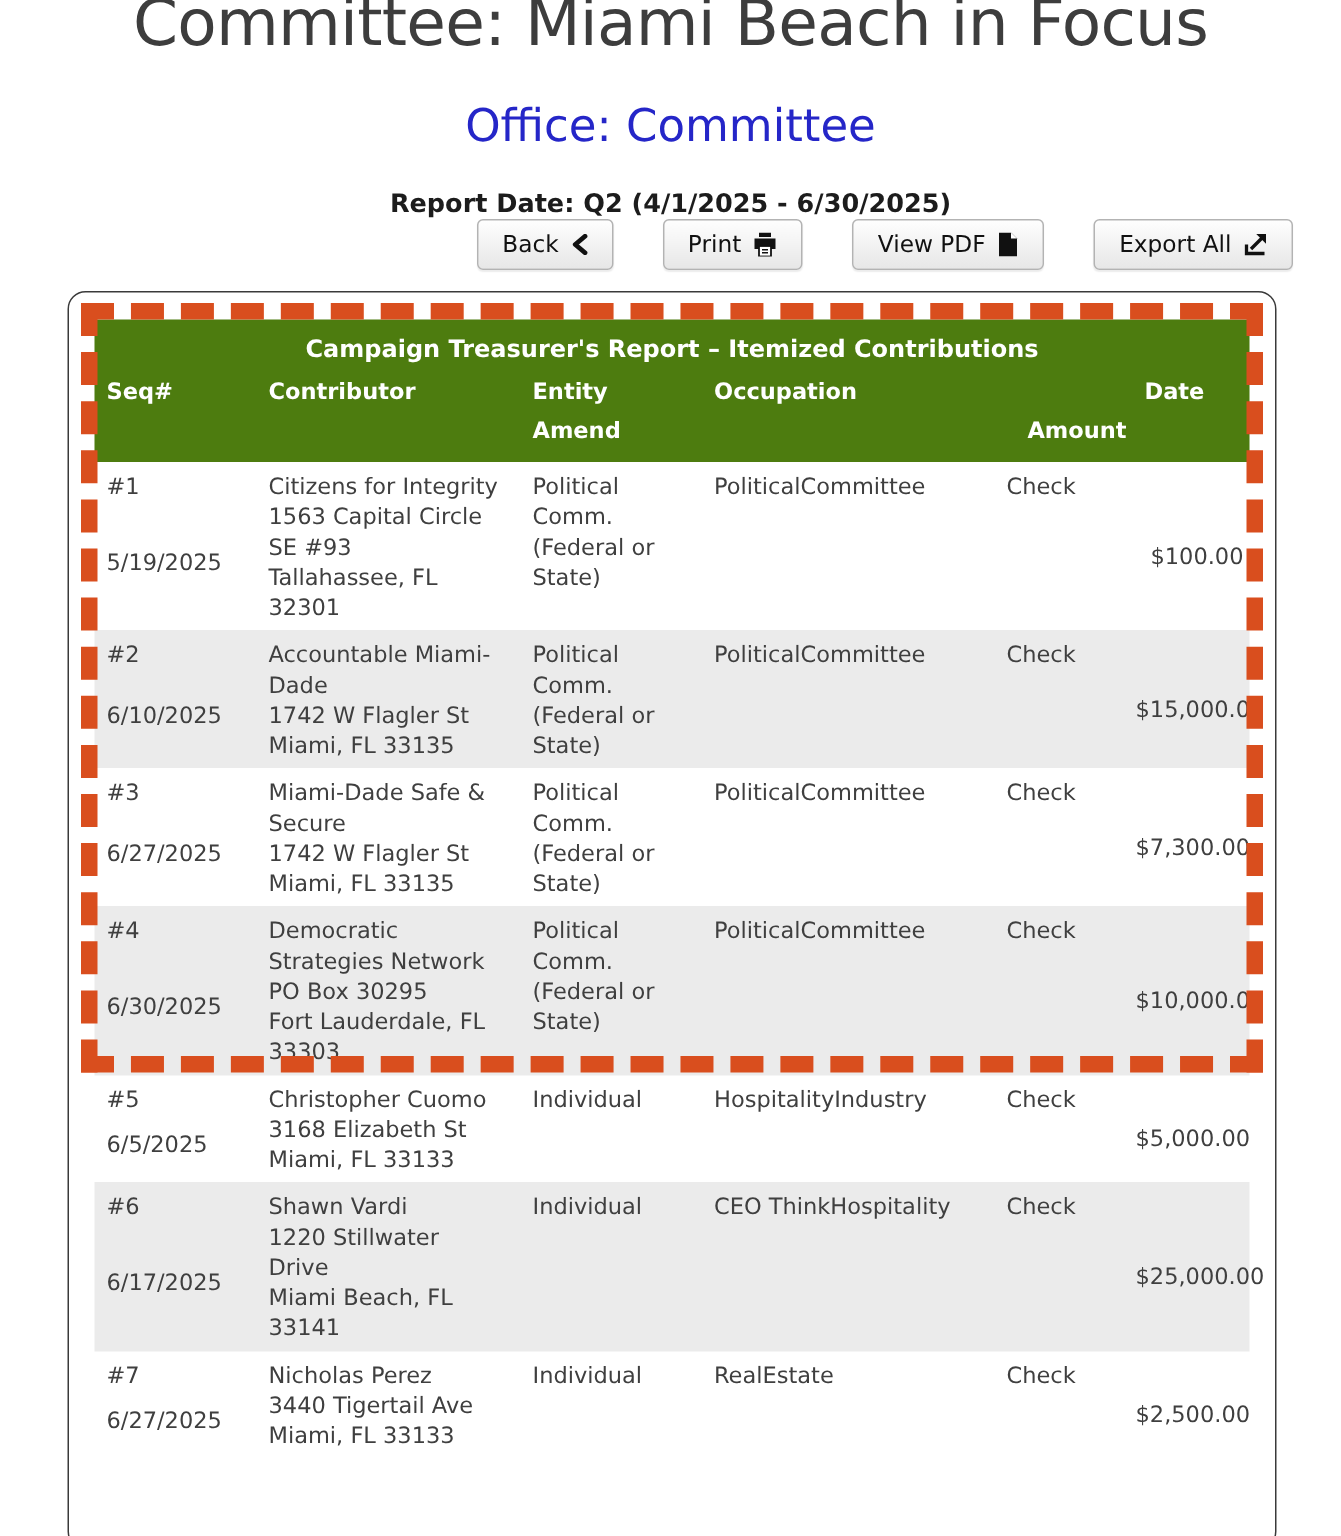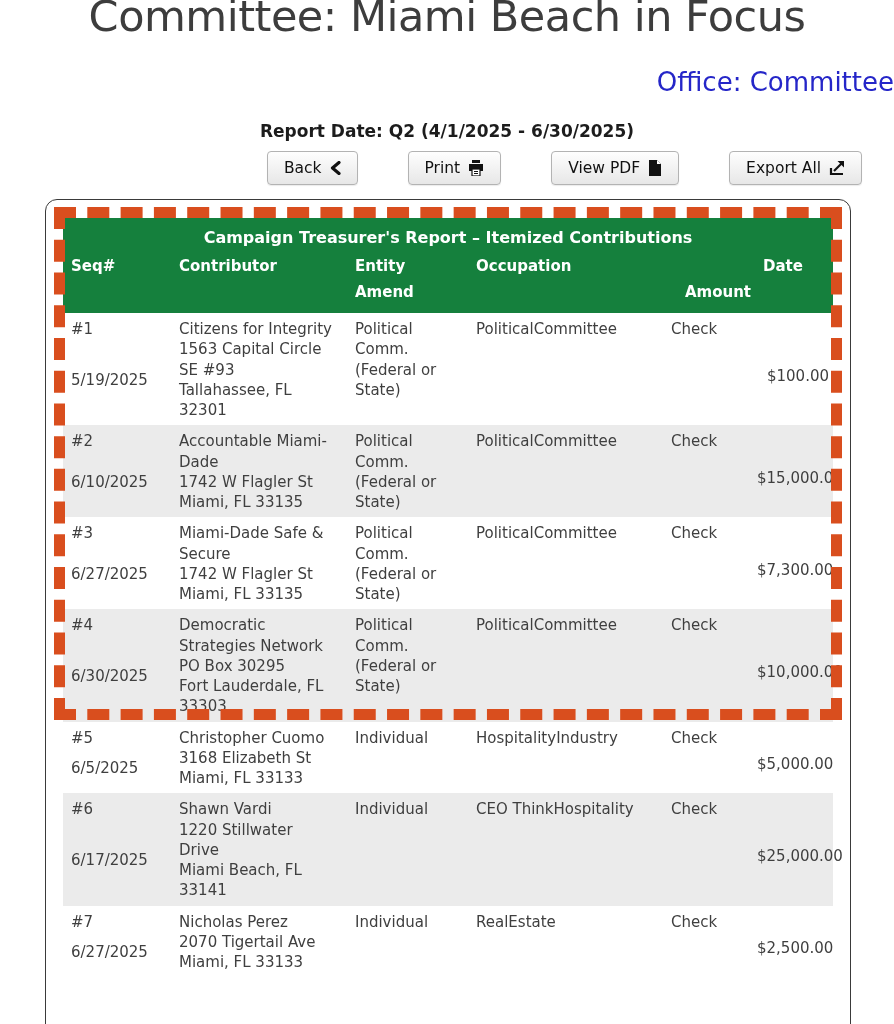--- a/index.html
+++ b/index.html
@@ -16,41 +16,40 @@
   .page-title {
     font-size: 43px;
     font-weight: 400;
     color: #3d3d3d;
     text-align: center;
     margin: -9px 0 0 0;
     letter-spacing: -0.5px;
     white-space: nowrap;
   }
   .office-line {
-    text-align: right;
-    font-size: 26px;
+    text-align: center;
+    font-size: 30px;
     font-weight: 400;
     color: #2526c8;
     margin-top: 26px;
   }
   .report-date {
     text-align: center;
     font-size: 17px;
     font-weight: bold;
     color: #1c1c1c;
     margin-top: 24px;
   }
 
   
   .toolbar {
     display: flex;
     justify-content: flex-end;
-    gap: 50px;
+    gap: 33px;
     padding-right: 32px;
-    margin-top: 10px;
   }
   .btn {
     font-family: "DejaVu Sans", "Liberation Sans", sans-serif;
     font-size: 15.5px;
     color: #111;
     display: inline-flex;
     align-items: center;
     gap: 8px;
     padding: 7px 16px;
     border: 1px solid #b3b3b3;
@@ -75,21 +74,21 @@
   .highlight-zone { position: relative; }
   .dash-overlay {
     position: absolute;
     top: -11px; left: -9px; right: -9px; bottom: 2px;
     border: 11px dashed #d94e1e;
     pointer-events: none;
     z-index: 5;
   }
 
   
-  .thead { background: #15803d; color: #ffffff; }
+  .thead { background: #4d7c0f; color: #ffffff; }
   .thead-title {
     text-align: center;
     font-weight: bold;
     font-size: 16px;
     padding: 10px 0 6px 0;
   }
   .grid6 {
     display: grid;
     grid-template-columns: 108px 176px 121px 195px 92px 1fr;
   }
@@ -286,21 +285,21 @@
     <div class="cell">CEO ThinkHospitality</div>
     <div class="cell">Check</div>
     <div class="cell cell-amount">$25,000.00</div>
   </div>
         <div class="grid6 trow">
     <div class="cell cell-seq">
       <span>#7</span>
       <span class="date-wrap"><span>6/27/2025</span></span>
     </div>
     <div class="cell cell-contrib">Nicholas Perez
-2070 Tigertail Ave
+3440 Tigertail Ave
 Miami, FL 33133</div>
     <div class="cell">Individual</div>
     <div class="cell">RealEstate</div>
     <div class="cell">Check</div>
     <div class="cell cell-amount">$2,500.00</div>
   </div>
       </div>
 
     <div class="grid6 total-row">
       

